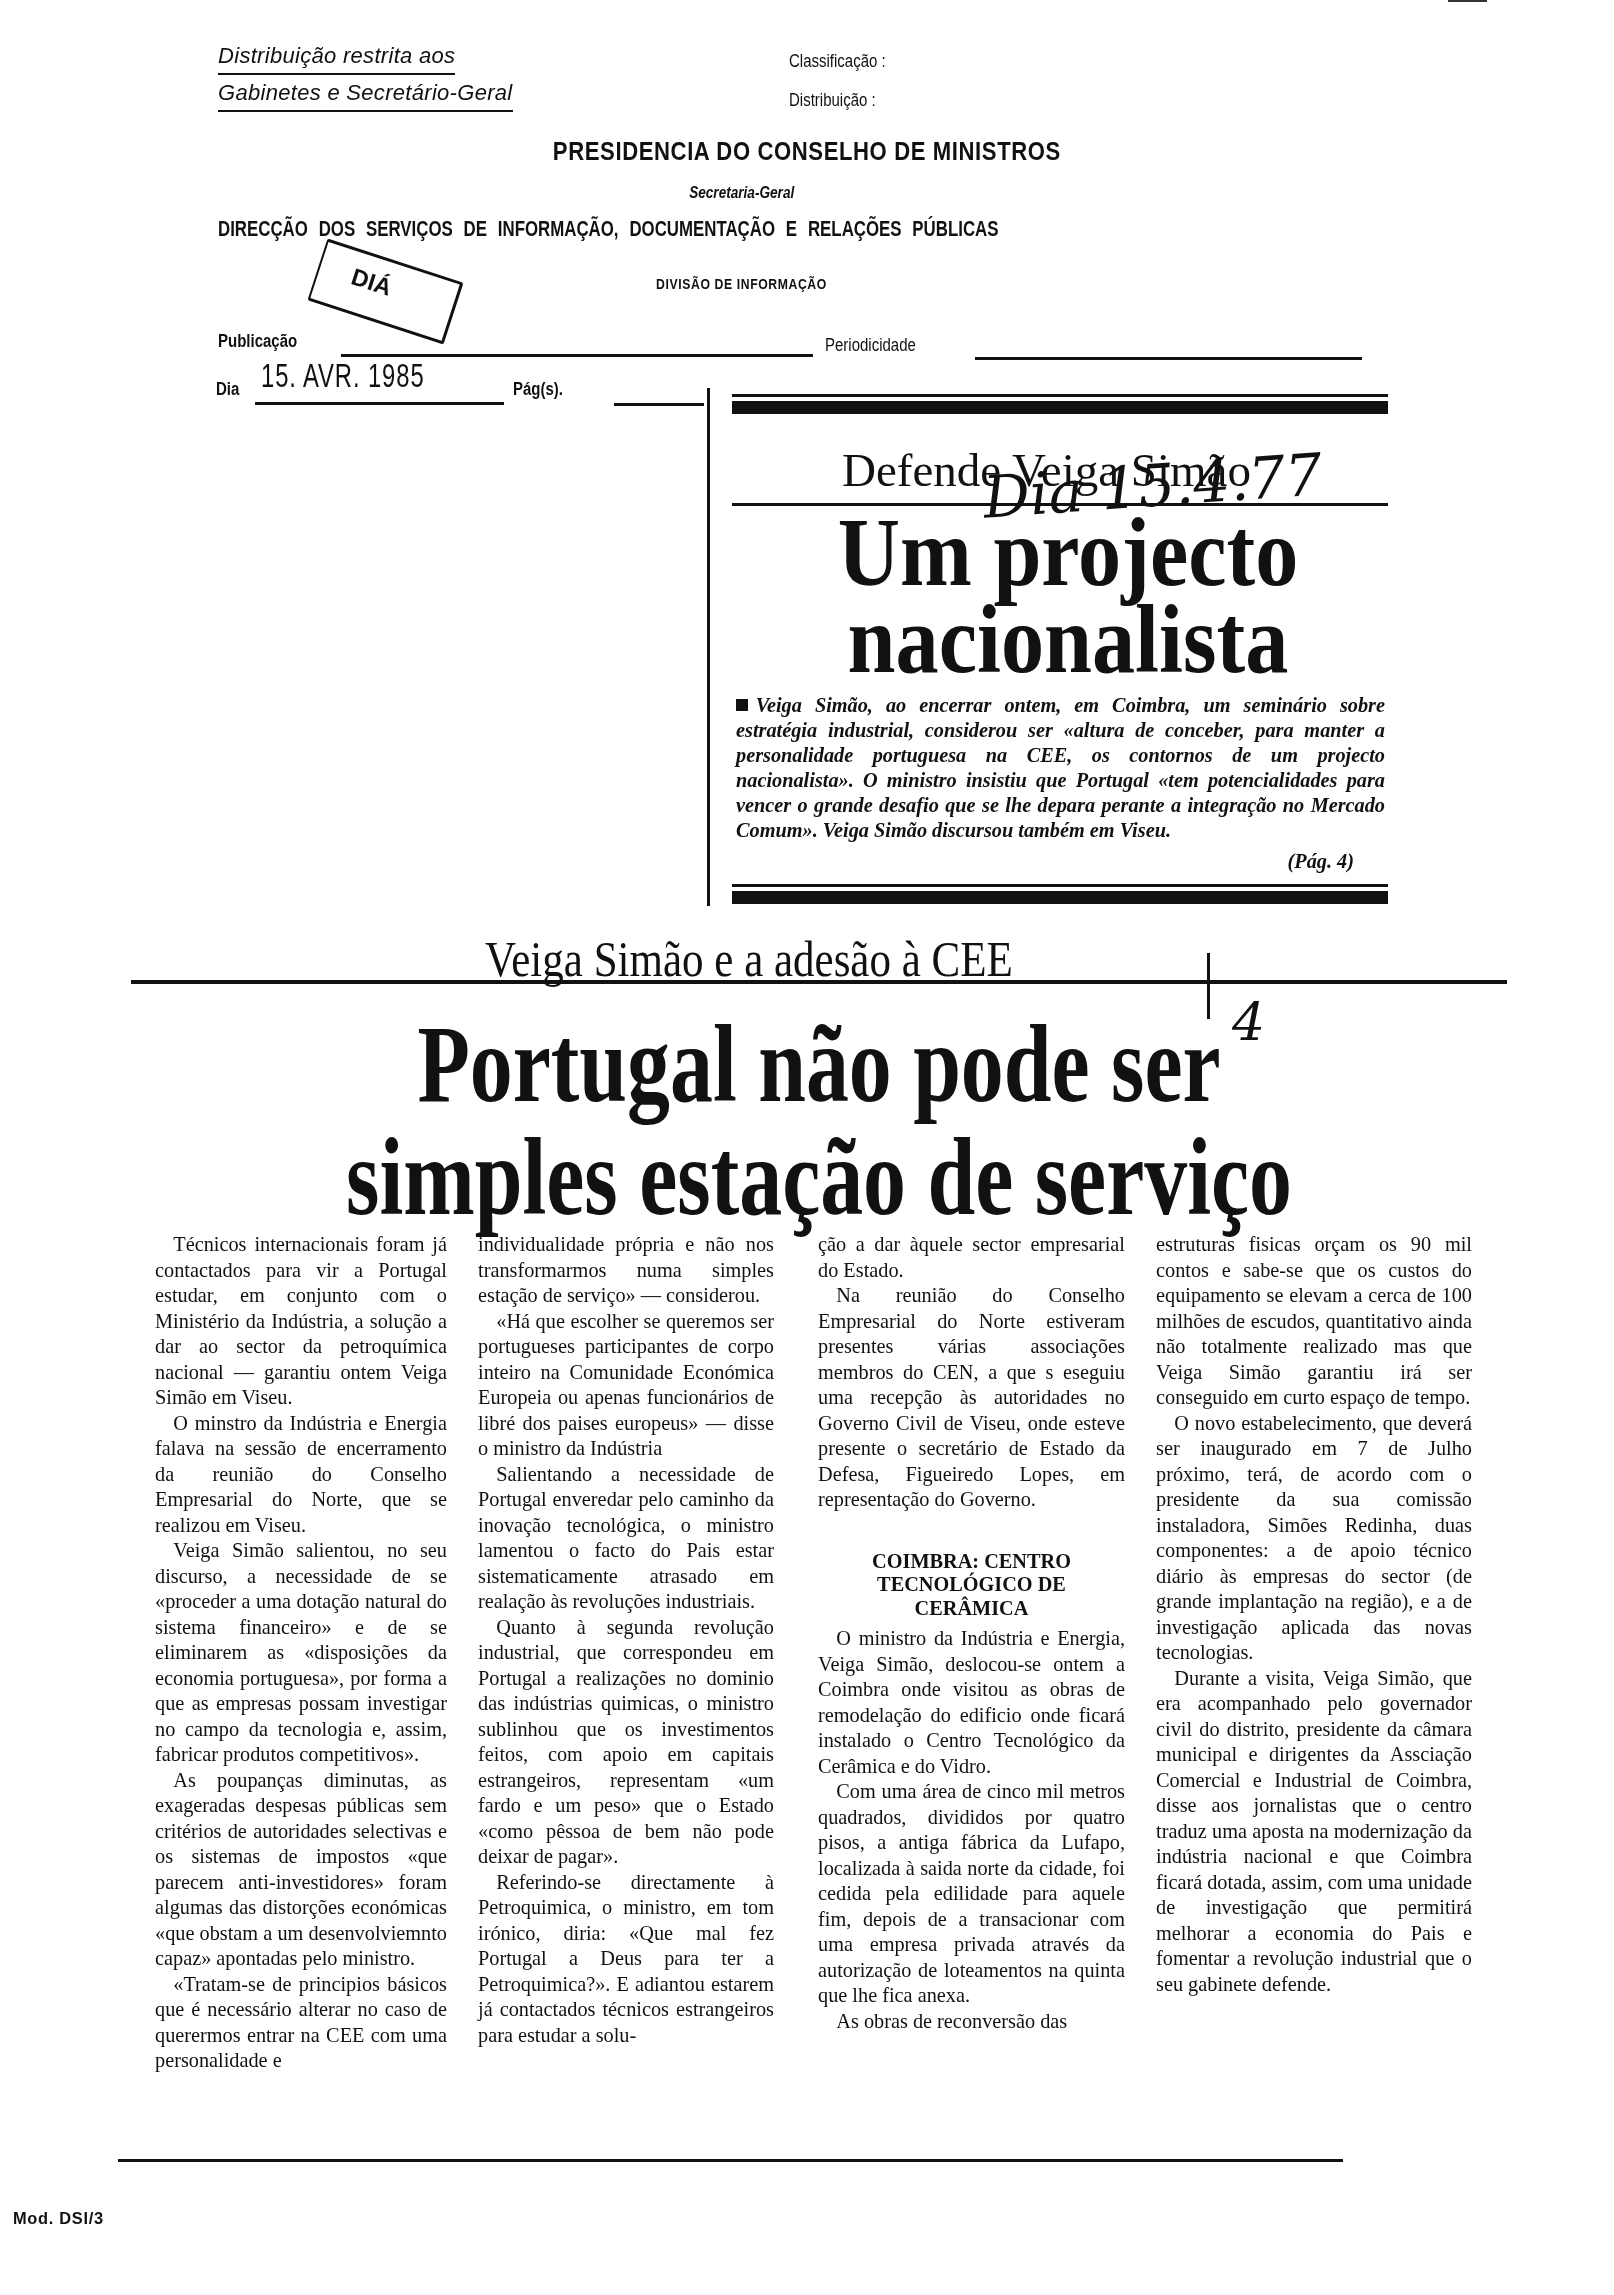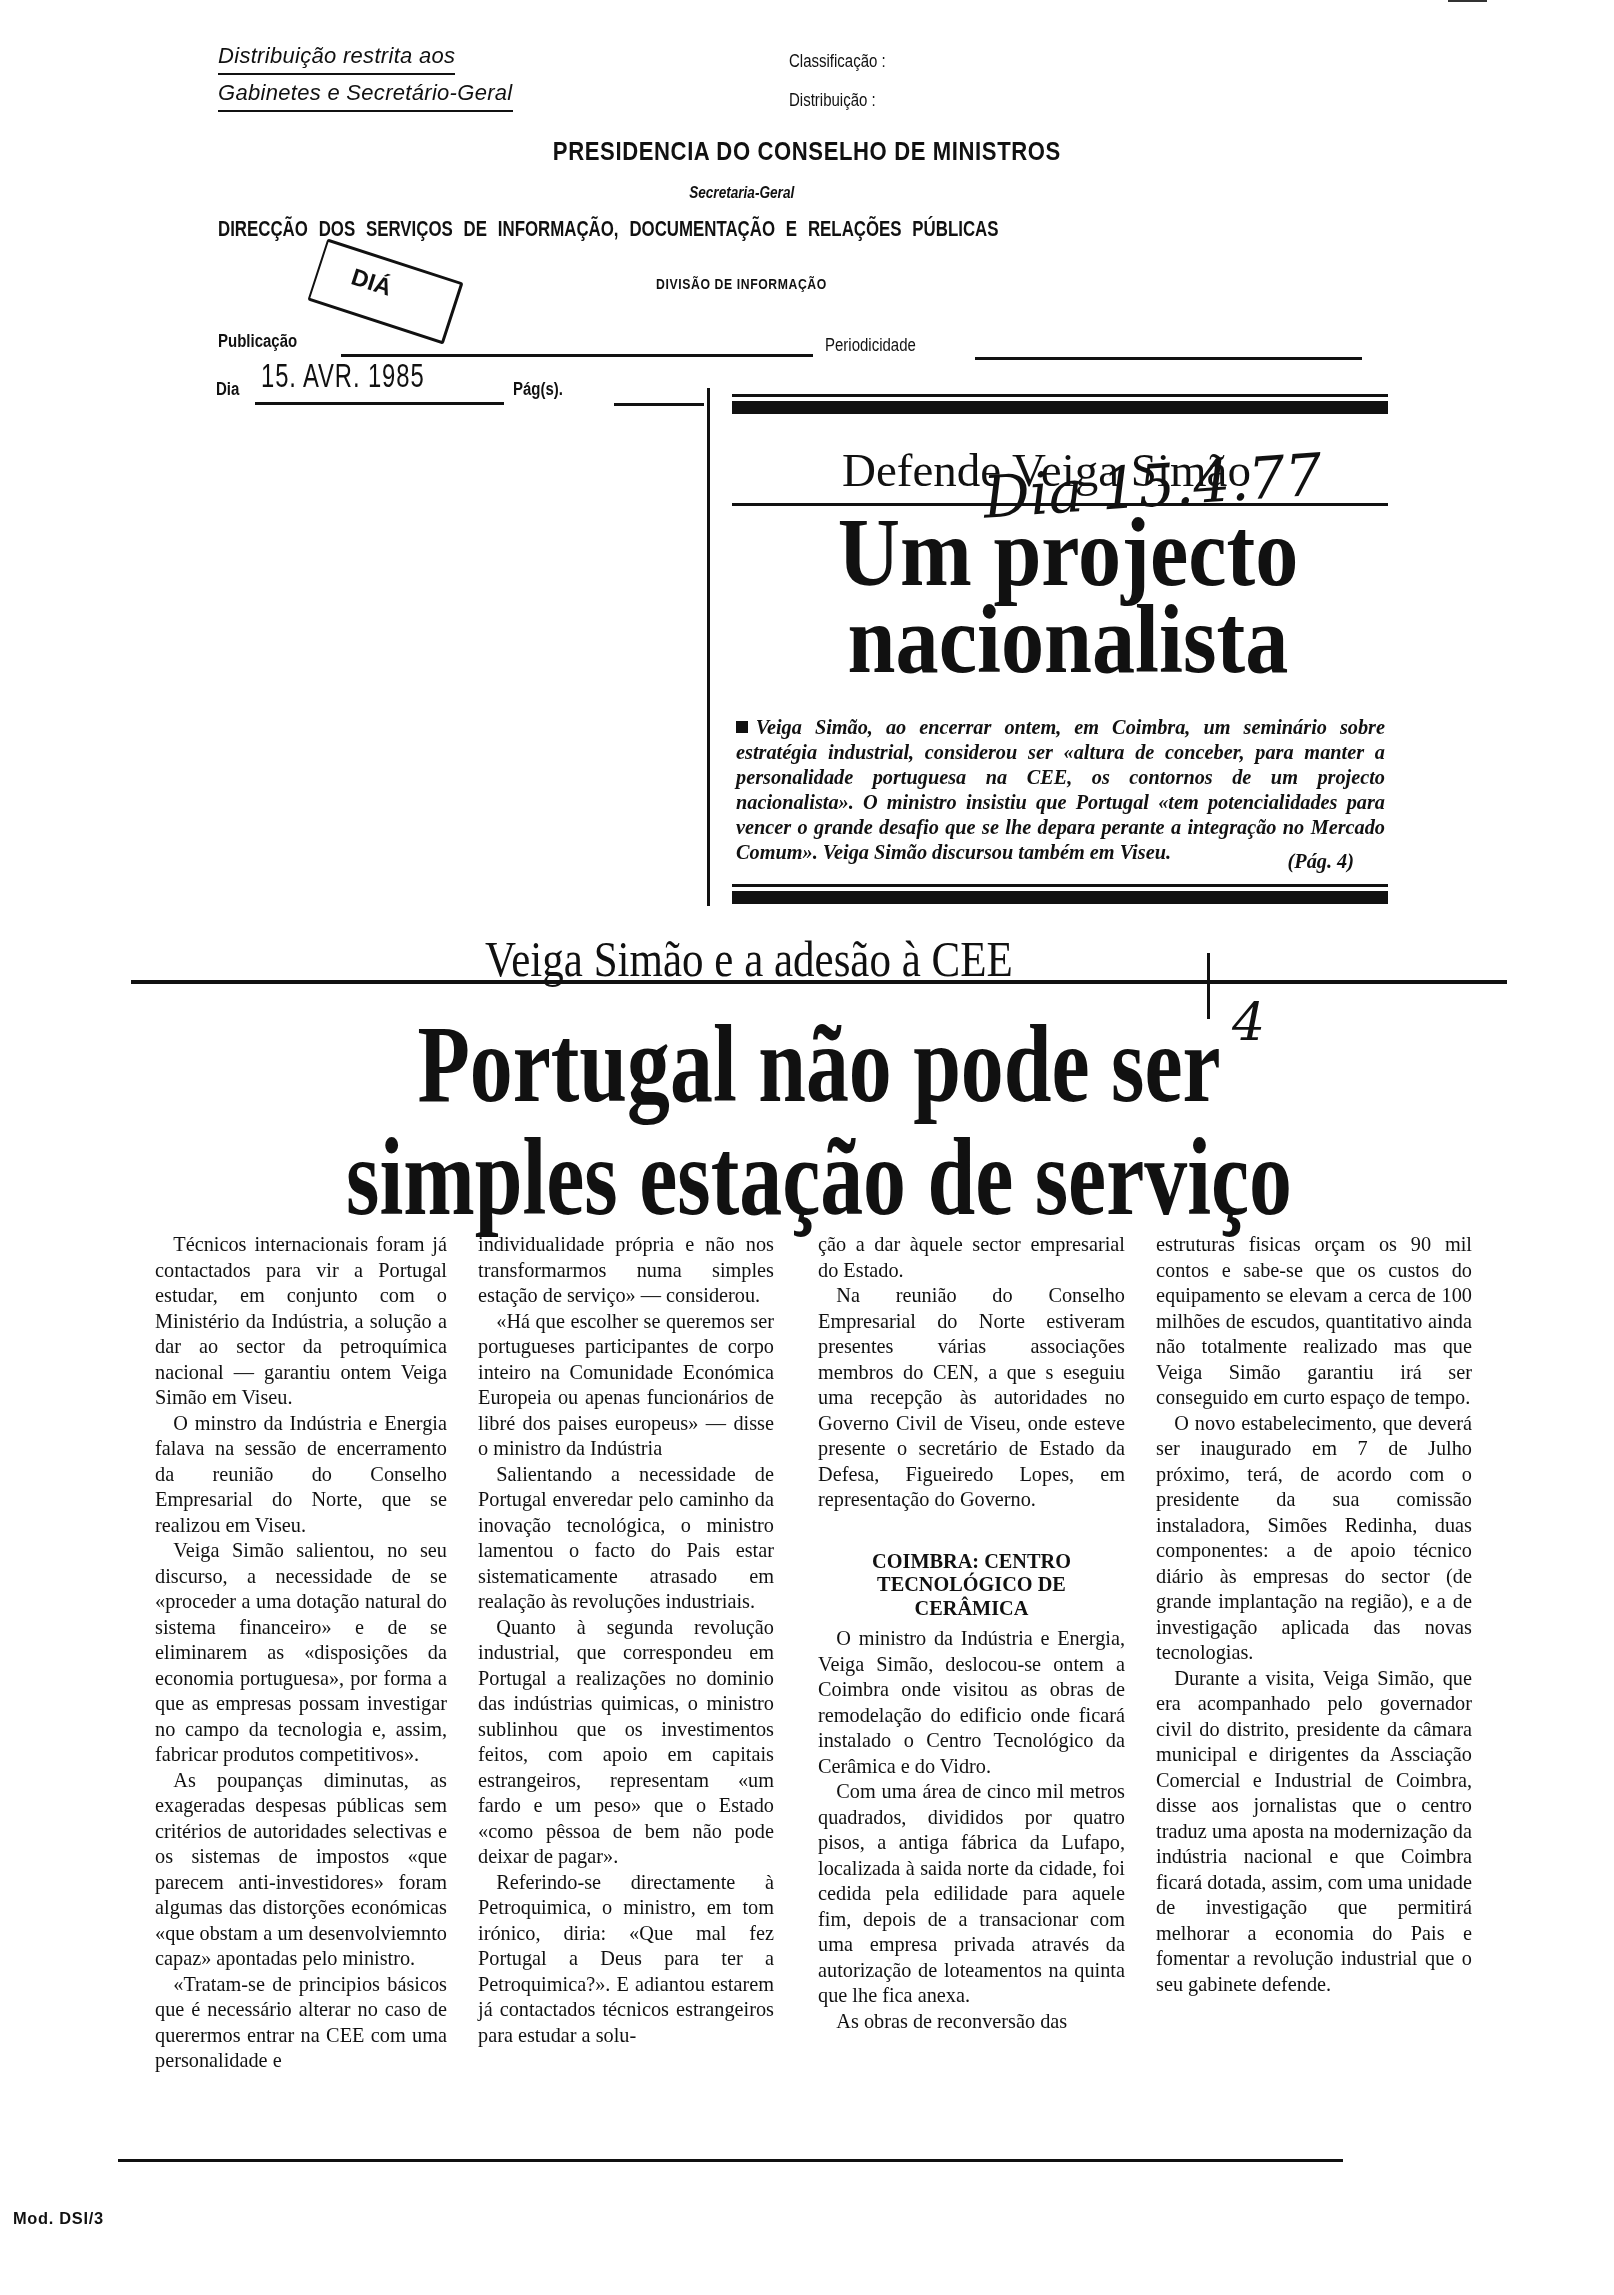--- a/index.html
+++ b/index.html
@@ -81,21 +81,21 @@
 <div class="bar-thin" style="left:732px; top:394px; width:656px;"></div>
 <div class="bar-thick" style="left:732px; top:401px; width:656px;"></div>
 
 <div class="abs kicker" style="left:842px; top:443px;">Defende Veiga Simão</div>
 <div class="bar-thin" style="left:732px; top:503px; width:656px; height:3.3px;"></div>
 <div class="handwrite" style="left:983px; top:452px; font-size:58px; transform:rotate(-4deg);">Dia 15.4.77</div>
 
 <div class="abs head-big" style="left:747px; top:503px; width:642px; text-align:center; font-size:98px; transform:scaleX(0.88);">Um projecto</div>
 <div class="abs head-big" style="left:747px; top:590px; width:642px; text-align:center; font-size:98px; transform:scaleX(0.88);">nacionalista</div>
 
-<div class="abs lede" style="left:736px; top:693px; width:649px;margin-top:22px;">
+<div class="abs lede" style="left:736px; top:693px; width:649px;">
   <span class="lede-bullet"></span><span>Veiga Simão, ao encerrar ontem, em Coimbra, um seminário sobre estratégia industrial, considerou ser «altura de conceber, para manter a personalidade portuguesa na CEE, os contornos de um projecto nacionalista». O ministro insistiu que Portugal «tem potencialidades para vencer o grande desafio que se lhe depara perante a integração no Mercado Comum». Veiga Simão discursou também em Viseu.</span>
 </div>
 <div class="abs lede" style="left:705px; top:849px; width:649px; text-align:right;">(Pág. 4)</div>
 
 <div class="bar-thin" style="left:732px; top:884px; width:656px;"></div>
 <div class="bar-thick" style="left:732px; top:891px; width:656px;"></div>
 
 <div class="abs kicker" style="left:485px; top:930px; font-size:50px; transform:scaleX(0.86); transform-origin:left center;">Veiga Simão e a adesão à CEE</div>
 <div class="abs" style="left:131px; top:980px; width:1376px; height:3.9px; background:#111;"></div>
 <div class="abs" style="left:1207px; top:953px; width:2.6px; height:66px; background:#111;"></div>

